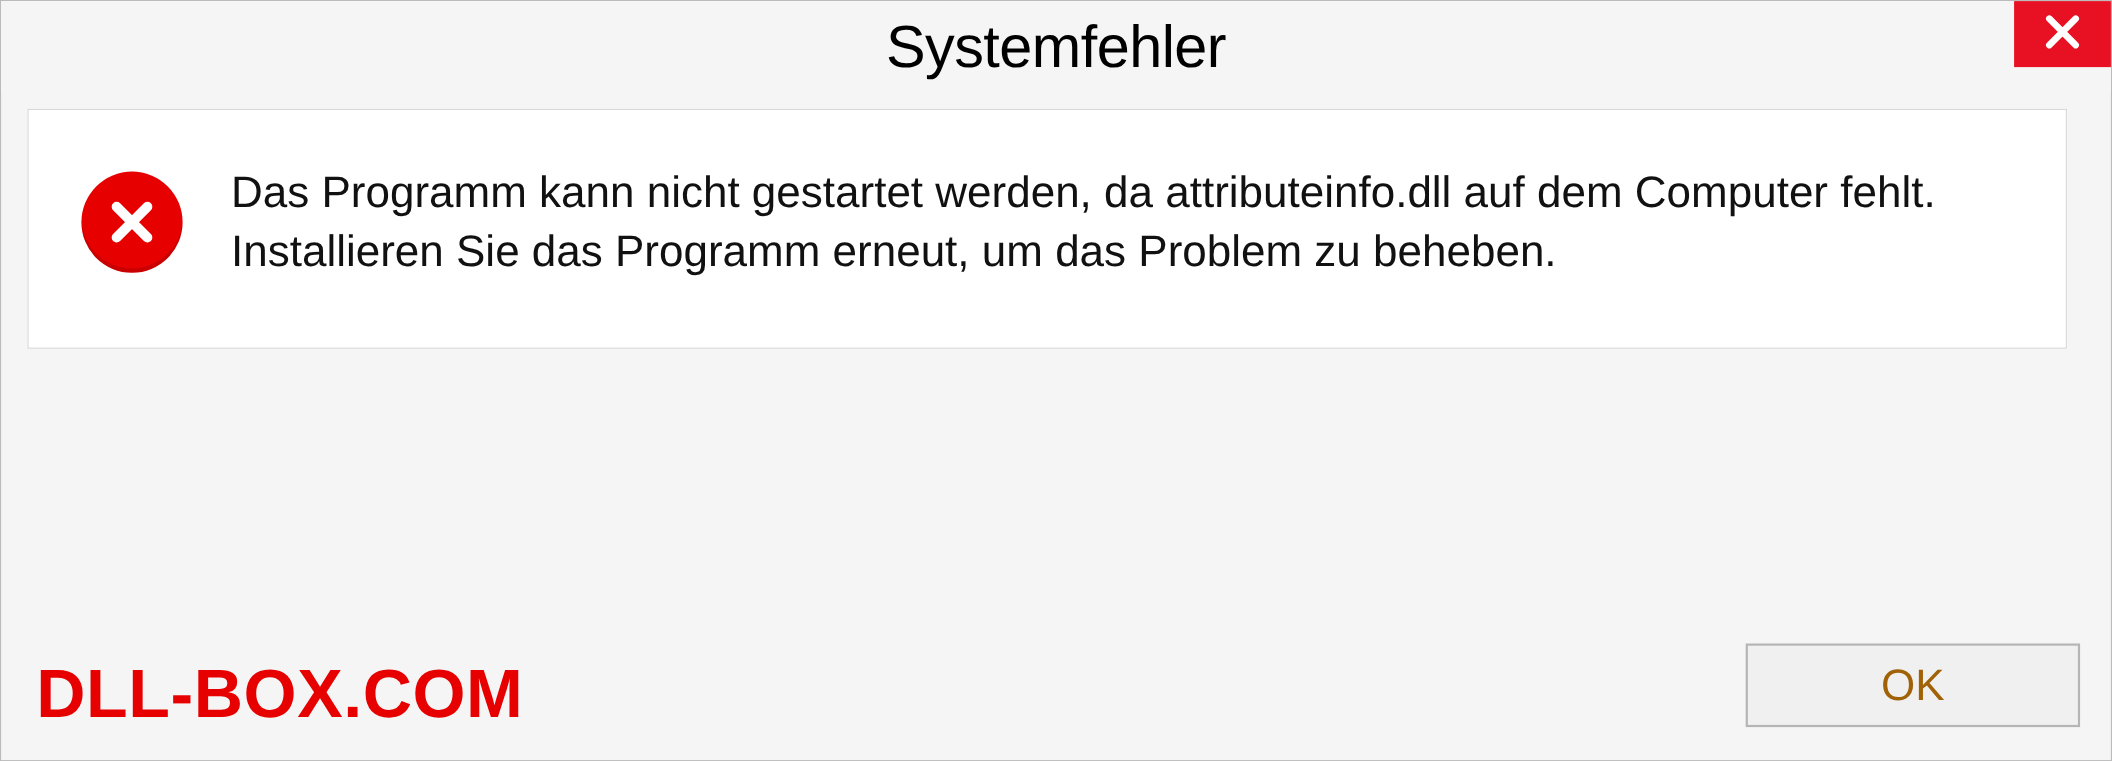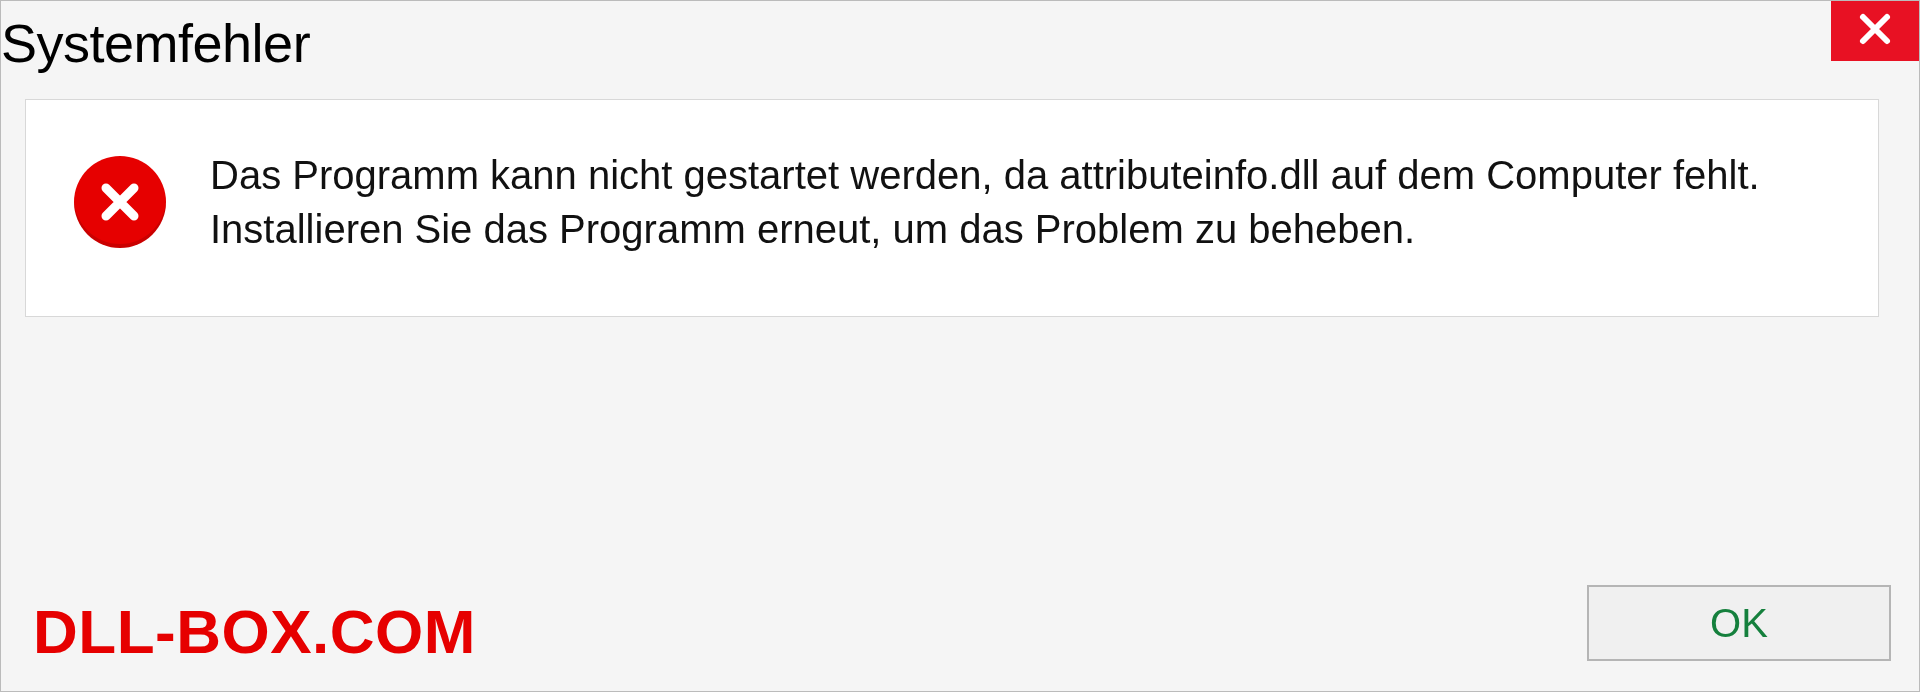--- a/index.html
+++ b/index.html
@@ -19,21 +19,21 @@
       height: 100%;
       background: #f5f5f5;
       border: 1px solid #bbb;
       display: flex;
       flex-direction: column;
     }
     .title-bar {
       height: 84px;
       display: flex;
       align-items: center;
-      justify-content: flex-start;
+      justify-content: center;
       position: relative;
       background: #f5f5f5;
     }
     .title-text {
       font-size: 54px;
       font-weight: 400;
       color: #000;
       letter-spacing: -0.5px;
     }
     .close-btn {
@@ -104,21 +104,21 @@
       letter-spacing: 0.5px;
       font-family: Arial, sans-serif;
       margin-top: 17px;
     }
     .ok-button {
       width: 304px;
       height: 76px;
       background: #f0f0f0;
       border: 2px solid #b5b5b5;
       font-size: 40px;
-      color: #15803d;
+      color: #a16207;
       cursor: pointer;
       margin-bottom: 6px;
     }
   </style>
 </head>
 <body>
 
 <div class="dialog">
   <div class="title-bar">
     <div class="title-text">Systemfehler</div>

